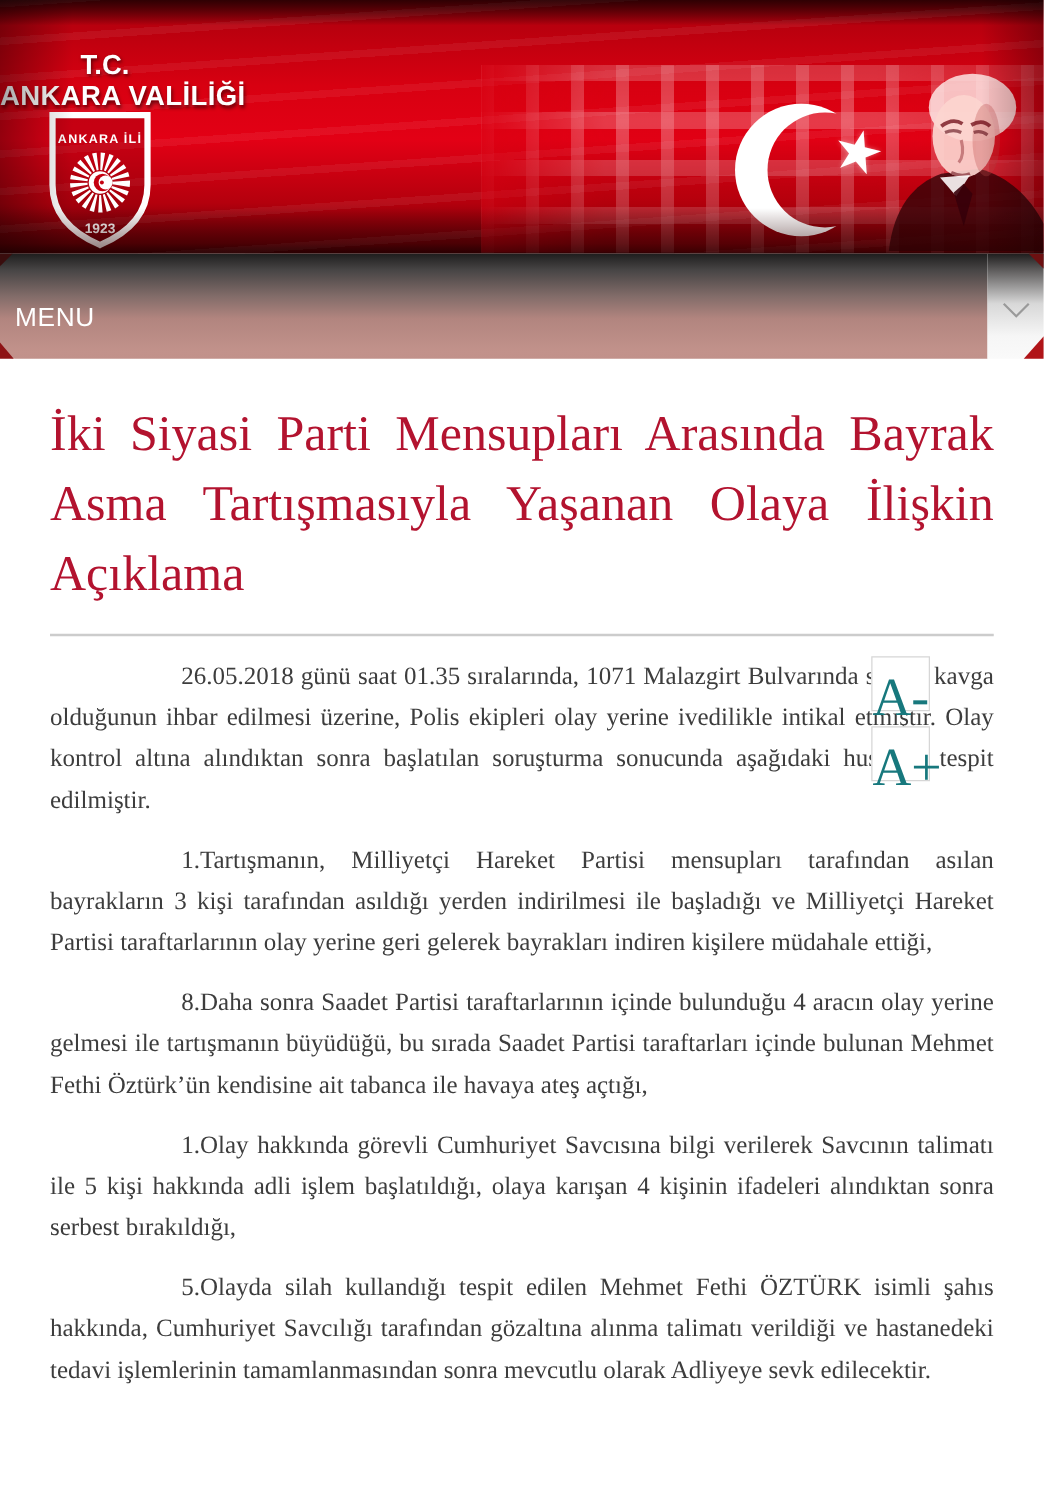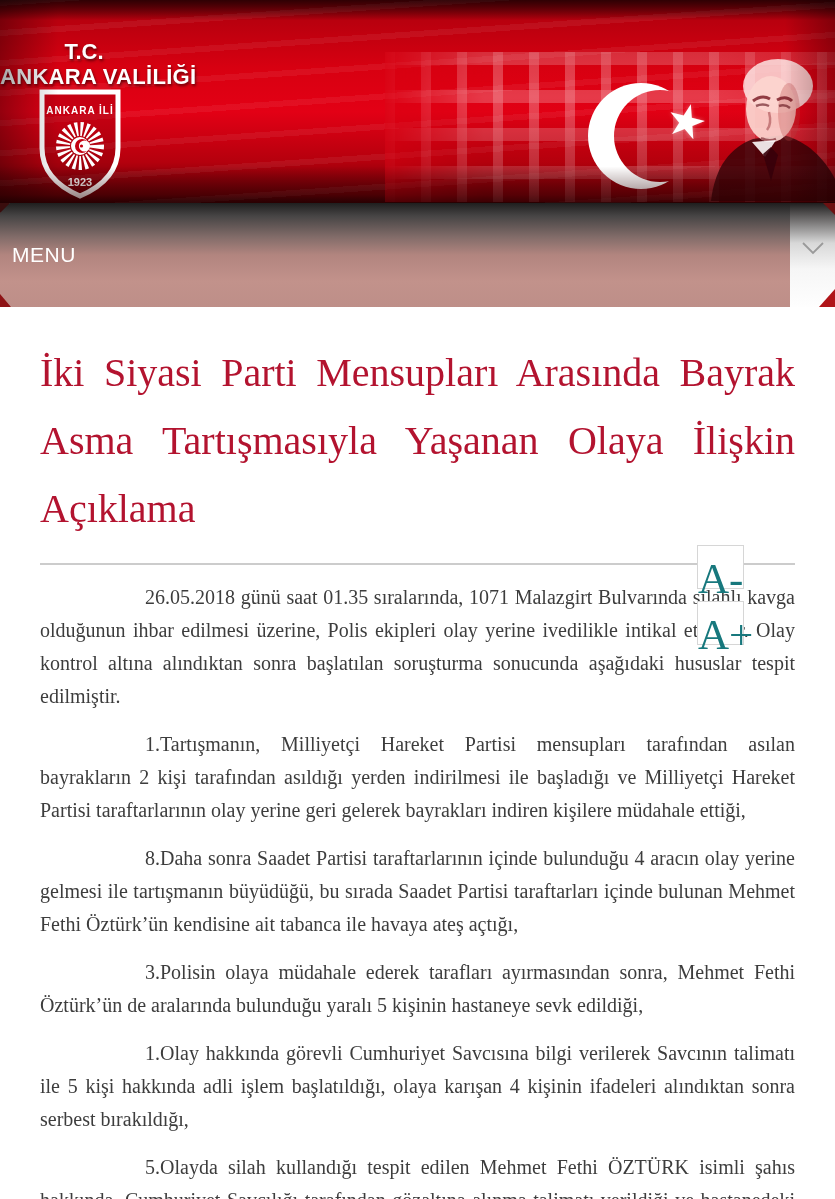--- a/index.html
+++ b/index.html
@@ -22,36 +22,36 @@
   .brand .org{font-size:22px;line-height:25px;white-space:nowrap;letter-spacing:.3px;}
   .emblem{position:absolute;left:37px;top:88px;z-index:3;}
   .flag-crescent{position:absolute;left:586px;top:78px;z-index:2;}
   .flag-star{position:absolute;left:666px;top:98px;z-index:2;color:#fff;font-size:46px;line-height:1;
     transform:rotate(14deg);font-family:"DejaVu Sans",sans-serif;text-shadow:0 0 4px rgba(255,255,255,.4);}
   .ataturk{position:absolute;right:0;top:50px;z-index:2;}
   .vignette{position:absolute;inset:0;z-index:4;pointer-events:none;
     background:linear-gradient(180deg,rgba(0,0,0,.5) 0%,rgba(0,0,0,0) 10%,rgba(0,0,0,0) 82%,rgba(40,0,0,.55) 100%),
                linear-gradient(90deg,rgba(0,0,0,.35) 0%,rgba(0,0,0,0) 7%,rgba(0,0,0,0) 94%,rgba(0,0,0,.3) 100%);}
   
-  .menu-row{position:relative;height:104px;display:flex;background:#fff;}
+  .menu-row{position:relative;height:84px;display:flex;background:#fff;}
   .menu-bar{flex:1;position:relative;border-radius:10px 0 0 12px;cursor:pointer;
     background:linear-gradient(180deg,#1f1e1e 0px,#474545 13px,#826c69 34px,#b2857f 52px,#c2928b 78px,#bd8e88 108px);}
   .menu-label{position:absolute;left:12px;top:40px;color:#fff;
     font-family:"Liberation Sans",sans-serif;font-size:21px;letter-spacing:.5px;}
   .menu-right{width:45px;position:relative;display:flex;justify-content:center;align-items:flex-start;
     padding-top:38px;box-sizing:border-box;
     background:linear-gradient(180deg,#1f1e1e 0px,#5e5c5c 13px,#d8d8d8 40px,#f6f6f6 66px,#ffffff 108px);}
   .wedge{position:absolute;width:0;height:0;z-index:2;}
   .wedge-tl{left:0;top:0;border-top:10px solid #3a0d0d;border-right:10px solid transparent;}
   .wedge-bl{left:0;bottom:0;border-bottom:13px solid #8e1315;border-right:11px solid transparent;}
   .wedge-tr{right:0;top:0;border-top:12px solid #6d1011;border-left:12px solid transparent;}
   .wedge-br{right:0;bottom:0;border-bottom:18px solid #b01418;border-left:16px solid transparent;}
   
   .content{position:relative;padding:0 40px;background:#fff;}
-  .page-title{margin:32px 0 0;font-weight:normal;color:#b3132f;font-size:40px;line-height:68px;
+  .page-title{margin:32px 0 0;font-weight:normal;color:#b3132f;font-size:40px;line-height:56px;
     text-align:justify;font-family:"Liberation Serif",serif;}
   .divider{border:none;border-top:2px solid #ccc;margin:20px 0 0;}
   .font-btn{position:absolute;left:697px;width:47px;height:44px;background:#fff;border:1px solid #d6d6d6;
     color:#17787d;font-family:"Liberation Serif",serif;font-size:43px;line-height:1;padding:0;
     overflow:visible;cursor:pointer;z-index:5;}
   .font-btn span{position:relative;top:11px;}
   .btn-decrease{top:206px;}
   .btn-increase{top:262px;}
   .body-text p{margin:0 0 15px;color:#3d3d3d;font-size:20px;line-height:33px;text-align:justify;
     text-indent:105px;}
@@ -136,20 +136,19 @@
 
   <button class="font-btn btn-decrease">
     <span>A-</span>
   </button>
   <button class="font-btn btn-increase">
     <span>A+</span>
   </button>
 
   <div class="body-text">
     <p>26.05.2018 günü saat 01.35 sıralarında, 1071 Malazgirt Bulvarında silahlı kavga olduğunun ihbar edilmesi üzerine, Polis ekipleri olay yerine ivedilikle intikal etmiştir. Olay kontrol altına alındıktan sonra başlatılan soruşturma sonucunda aşağıdaki hususlar tespit edilmiştir.</p>
-    <p>1.Tartışmanın, Milliyetçi Hareket Partisi mensupları tarafından asılan bayrakların 2 kişi tarafından asıldığı yerden indirilmesi ile başladığı ve Milliyetçi Hareket Partisi taraftarlarının olay yerine geri gelerek bayrakları indiren kişilere müdahale ettiği,</p>
+    <p>1.Tartışmanın, Milliyetçi Hareket Partisi mensupları tarafından asılan bayrakların 3 kişi tarafından asıldığı yerden indirilmesi ile başladığı ve Milliyetçi Hareket Partisi taraftarlarının olay yerine geri gelerek bayrakları indiren kişilere müdahale ettiği,</p>
     <p>8.Daha sonra Saadet Partisi taraftarlarının içinde bulunduğu 4 aracın olay yerine gelmesi ile tartışmanın büyüdüğü, bu sırada Saadet Partisi taraftarları içinde bulunan Mehmet Fethi Öztürk’ün kendisine ait tabanca ile havaya ateş açtığı,</p>
-    <p>3.Polisin olaya müdahale ederek tarafları ayırmasından sonra, Mehmet Fethi Öztürk’ün de aralarında bulunduğu yaralı 5 kişinin hastaneye sevk edildiği,</p>
     <p>1.Olay hakkında görevli Cumhuriyet Savcısına bilgi verilerek Savcının talimatı ile 5 kişi hakkında adli işlem başlatıldığı, olaya karışan 4 kişinin ifadeleri alındıktan sonra serbest bırakıldığı,</p>
     <p>5.Olayda silah kullandığı tespit edilen Mehmet Fethi ÖZTÜRK isimli şahıs hakkında, Cumhuriyet Savcılığı tarafından gözaltına alınma talimatı verildiği ve hastanedeki tedavi işlemlerinin tamamlanmasından sonra mevcutlu olarak Adliyeye sevk edilecektir.</p>
 
   </div>
 </div>
 
 </body></html>

